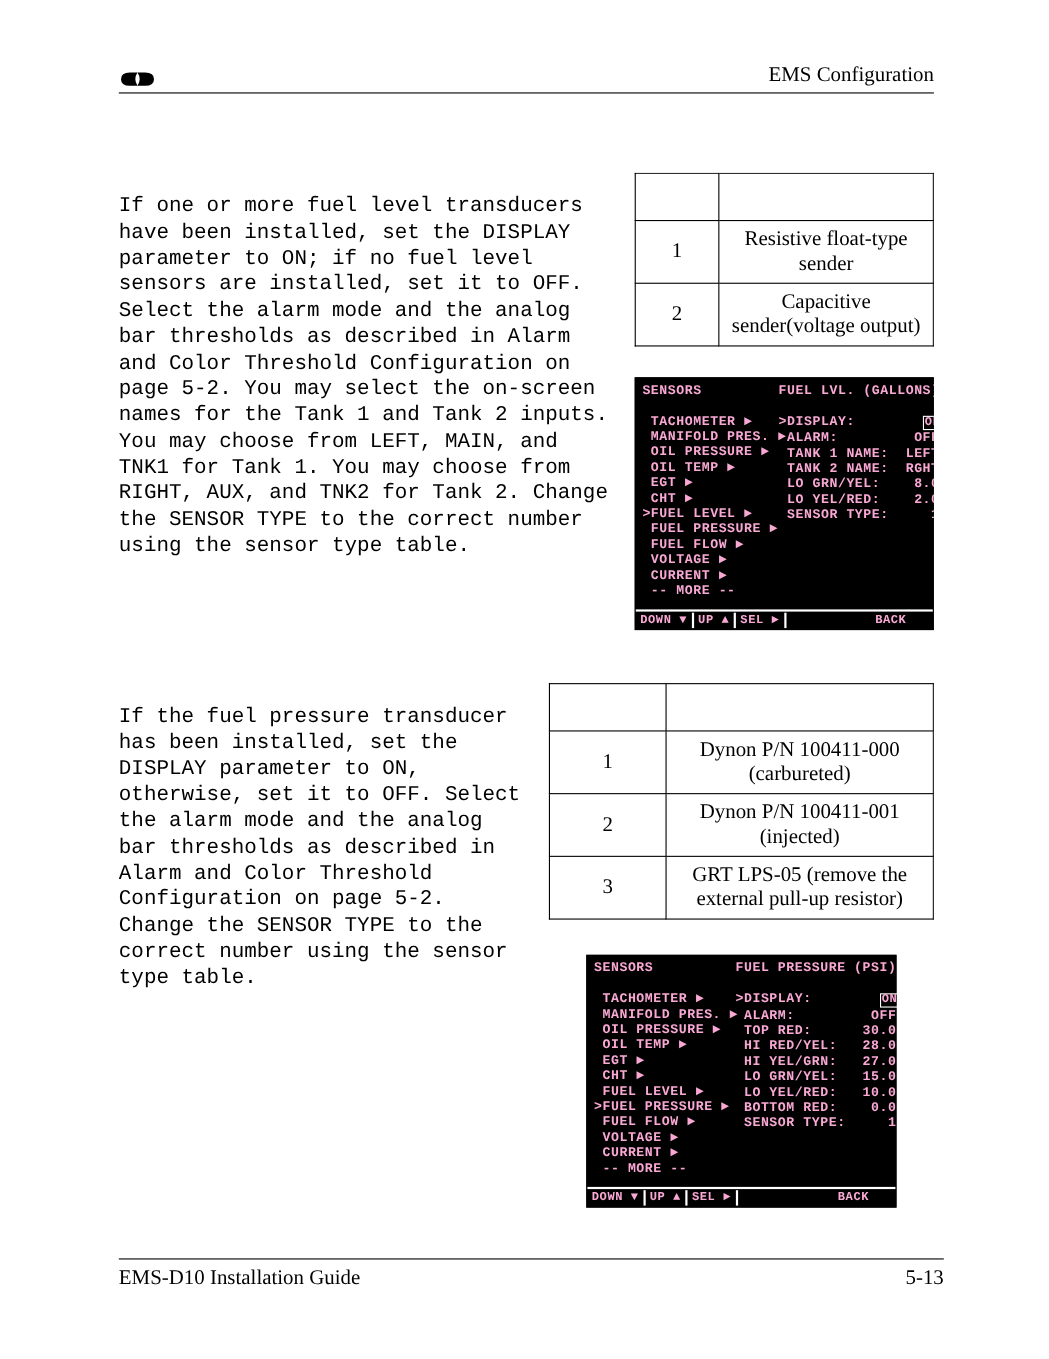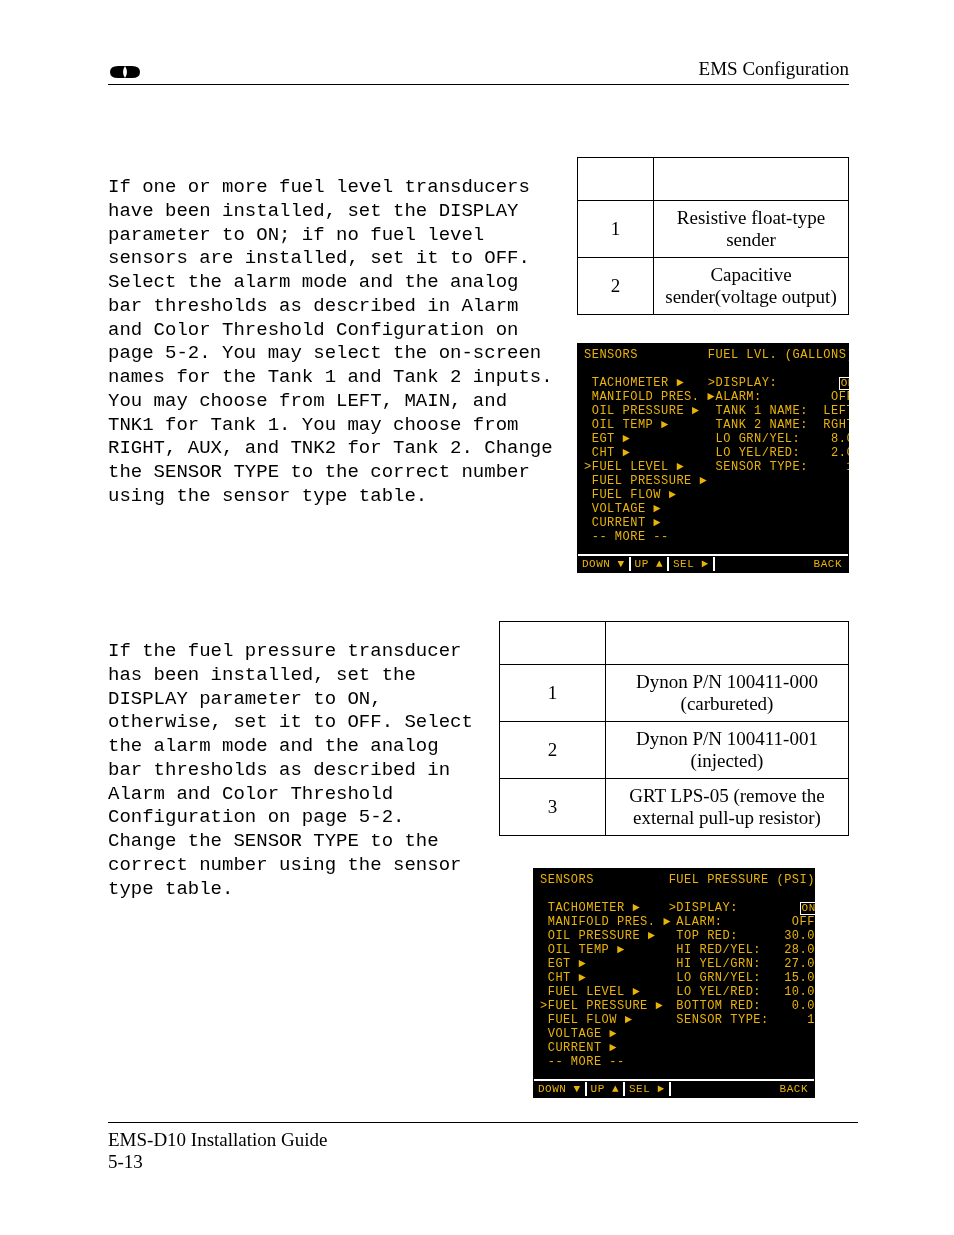--- a/index.html
+++ b/index.html
@@ -48,23 +48,23 @@
   }
   .sensor-table .hdr-row td { height: 30px; }
   .t1 { width: 272px; }
   .t1 td.col-num { width: 55px; }
   .t2 { width: 350px; }
   .t2 td.col-num { width: 85px; }
 
   
   .lcd {
     background: #000;
-    color: #eab308;
+    color: #f9a8d4;
     font-family: "Courier New", monospace;
-    font-weight: normal;
+    font-weight: bold;
     font-size: 12px;
     line-height: 14px;
     letter-spacing: 0.5px;
     box-sizing: border-box;
     border: 1px solid #000;
   }
   .lcd1 { width: 272px; margin-top: 28px; }
   .lcd2 { width: 282px; margin: 32px auto 0 auto; }
   .lcd-body { display: flex; padding: 4px 6px 10px 6px; min-height: 170px; box-sizing: border-box; }
   .lcd2 .lcd-body { min-height: 186px; }
@@ -78,32 +78,31 @@
     align-items: center;
   }
   .lcd .sk {
     border-right: 2px solid #fff;
     padding: 0 4px;
     font-size: 11px;
     line-height: 14px;
     white-space: nowrap;
   }
   .lcd .sk.flex { flex: 1; }
-  .lcd .sk.last { border-right: none; padding-right: 6px; }
+  .lcd .sk.last { border-right: none; padding-right: 24px; }
   .lcd .menu-line { display: block; }
   .lcd .box { display:inline-block; border:1px solid #fff; padding:0 1px; line-height:11px; font-size:11px; }
   .footer {
     position: absolute;
     left: 108px; right: 96px; bottom: 62px;
     border-top: 1.5px solid #000;
     padding-top: 6px;
     display: flex;
     justify-content: space-between;
     font-size: 19px;
-    flex-direction: column;
   }
   .clr { clear: both; }
 </style>
 </head>
 <body>
 
 <div class="page">
 
   <div class="top-rule">
     <span class="logo-icon">

